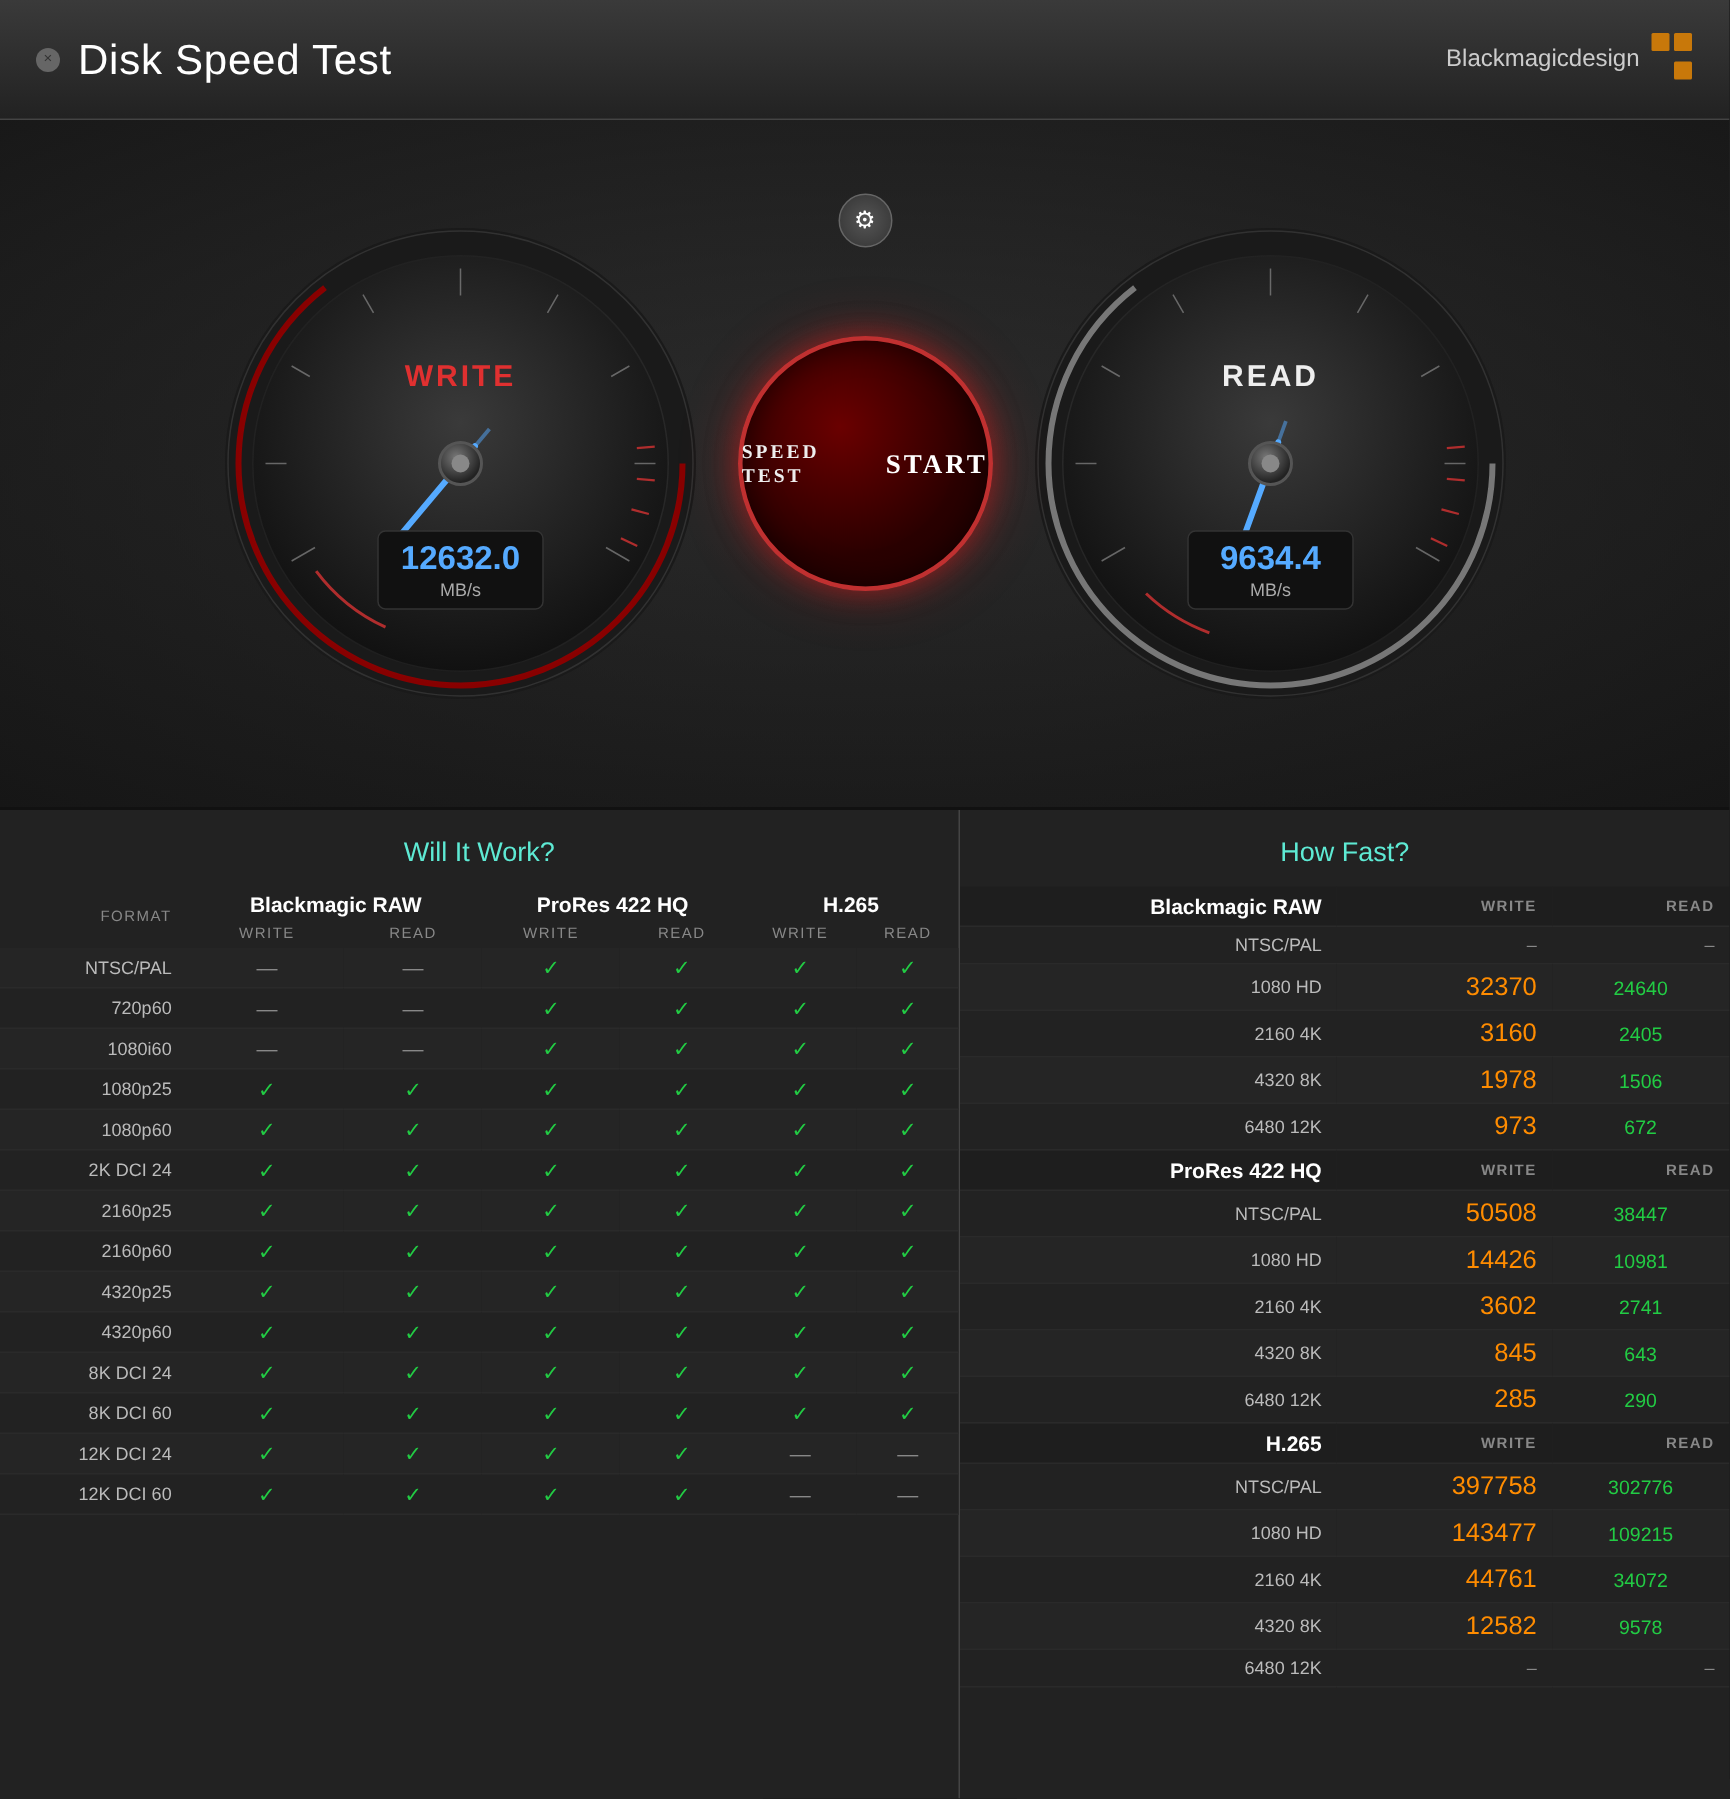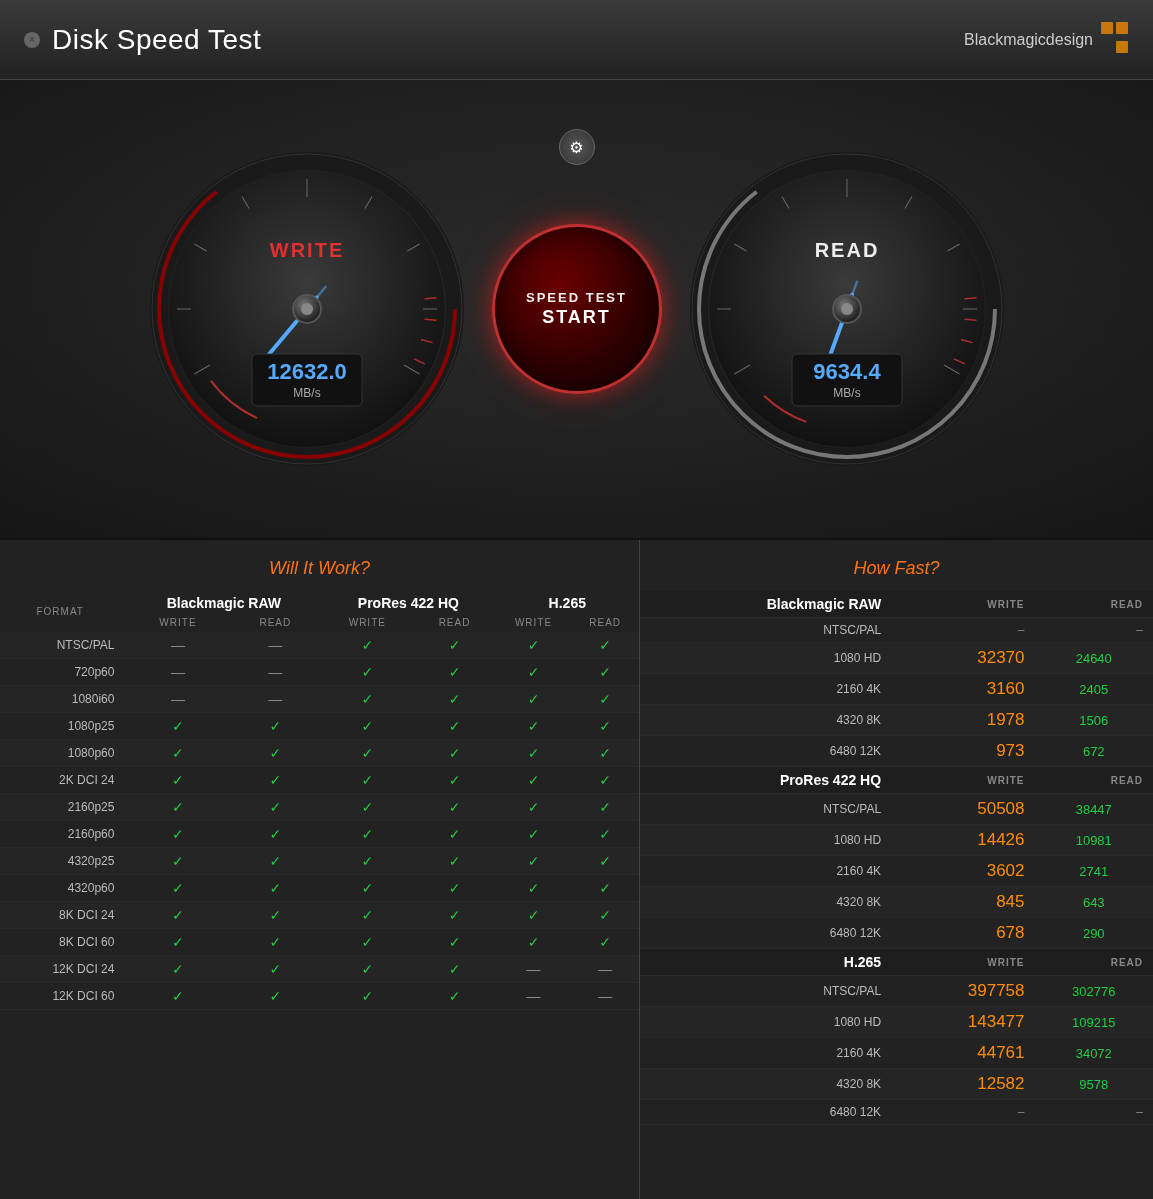--- a/index.html
+++ b/index.html
@@ -138,25 +138,26 @@
       width: 170px;
       height: 170px;
       border-radius: 50%;
       background: radial-gradient(circle at 40% 35%, #6a0000, #2a0000 60%, #1a0000);
       border: 3px solid #c03030;
       box-shadow:
         0 0 20px rgba(200,30,30,0.6),
         0 0 40px rgba(200,30,30,0.3),
         inset 0 0 20px rgba(0,0,0,0.5);
       display: flex;
-      flex-direction: column;
+      flex-direction: row;
       align-items: center;
       justify-content: center;
       cursor: pointer;
       gap: 2px;
+      font-family: Liberation Serif, serif;
     }
     .start-btn-text1 {
       font-size: 13px;
       font-weight: 600;
       color: #eee;
       letter-spacing: 2px;
     }
     .start-btn-text2 {
       font-size: 18px;
       font-weight: 900;
@@ -178,23 +179,22 @@
     }
     .how-fast-section {
       flex: 1;
       padding: 10px 0;
     }
 
     .section-heading {
       text-align: center;
       font-size: 18px;
       font-weight: 400;
-      color: #f97316;
+      color: #5eead4;
       padding: 8px 0 12px;
-      font-style: italic;
     }
 
     
     .ww-table {
       width: 100%;
       border-collapse: collapse;
       font-size: 12px;
     }
     .ww-table th {
       color: #bbb;
@@ -409,21 +409,21 @@
   </div>
 </div>
 
 <div class="tables-section">
 
   <div class="will-work-section">
     <div class="section-heading">Will It Work?</div>
     <table class="ww-table">
       <thead>
         <tr>
-          <th rowspan="2" class="sub-header" style="padding-right:12px;">FORMAT</th>
+          <th rowspan="2" class="sub-header" style="text-align:right;padding-right:12px;">FORMAT</th>
           <th colspan="2" class="codec-header">Blackmagic RAW</th>
           <th colspan="2" class="codec-header">ProRes 422 HQ</th>
           <th colspan="2" class="codec-header">H.265</th>
         </tr>
         <tr>
           <th class="sub-header">WRITE</th>
           <th class="sub-header">READ</th>
           <th class="sub-header">WRITE</th>
           <th class="sub-header">READ</th>
           <th class="sub-header">WRITE</th>
@@ -615,21 +615,21 @@
       <td class="val-write">3602</td>
       <td class="val-read">2741</td>
     </tr>
           <tr>
       <td class="row-label">4320 8K</td>
       <td class="val-write">845</td>
       <td class="val-read">643</td>
     </tr>
           <tr>
       <td class="row-label">6480 12K</td>
-      <td class="val-write">678</td>
+      <td class="val-write">285</td>
       <td class="val-read">290</td>
     </tr>
           <tr class="codec-row">
     <td class="row-label">H.265</td>
     <td style="color:#888;font-size:10px;text-transform:uppercase;letter-spacing:1px;text-align:right;">WRITE</td>
     <td style="color:#888;font-size:10px;text-transform:uppercase;letter-spacing:1px;text-align:right;">READ</td>
   </tr>
           <tr>
       <td class="row-label">NTSC/PAL</td>
       <td class="val-write">397758</td>

